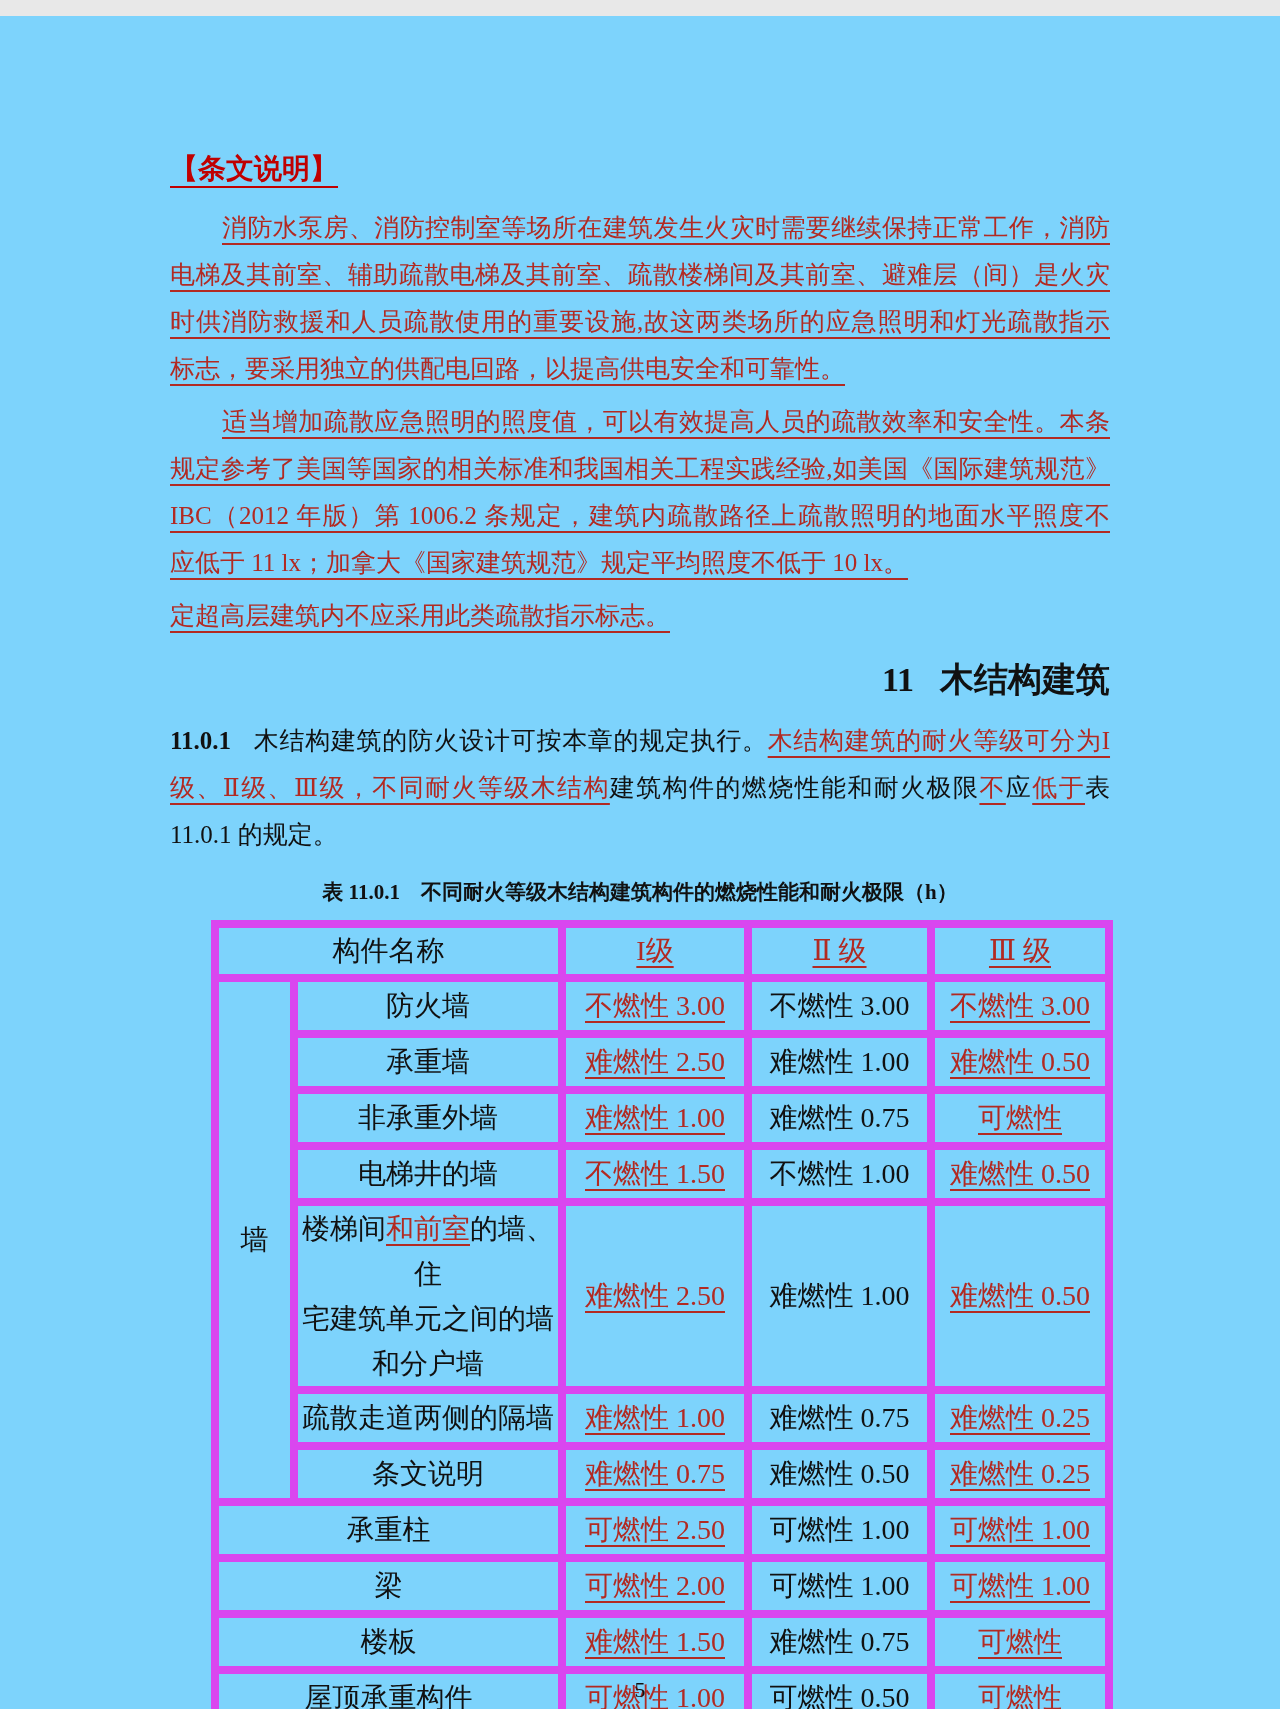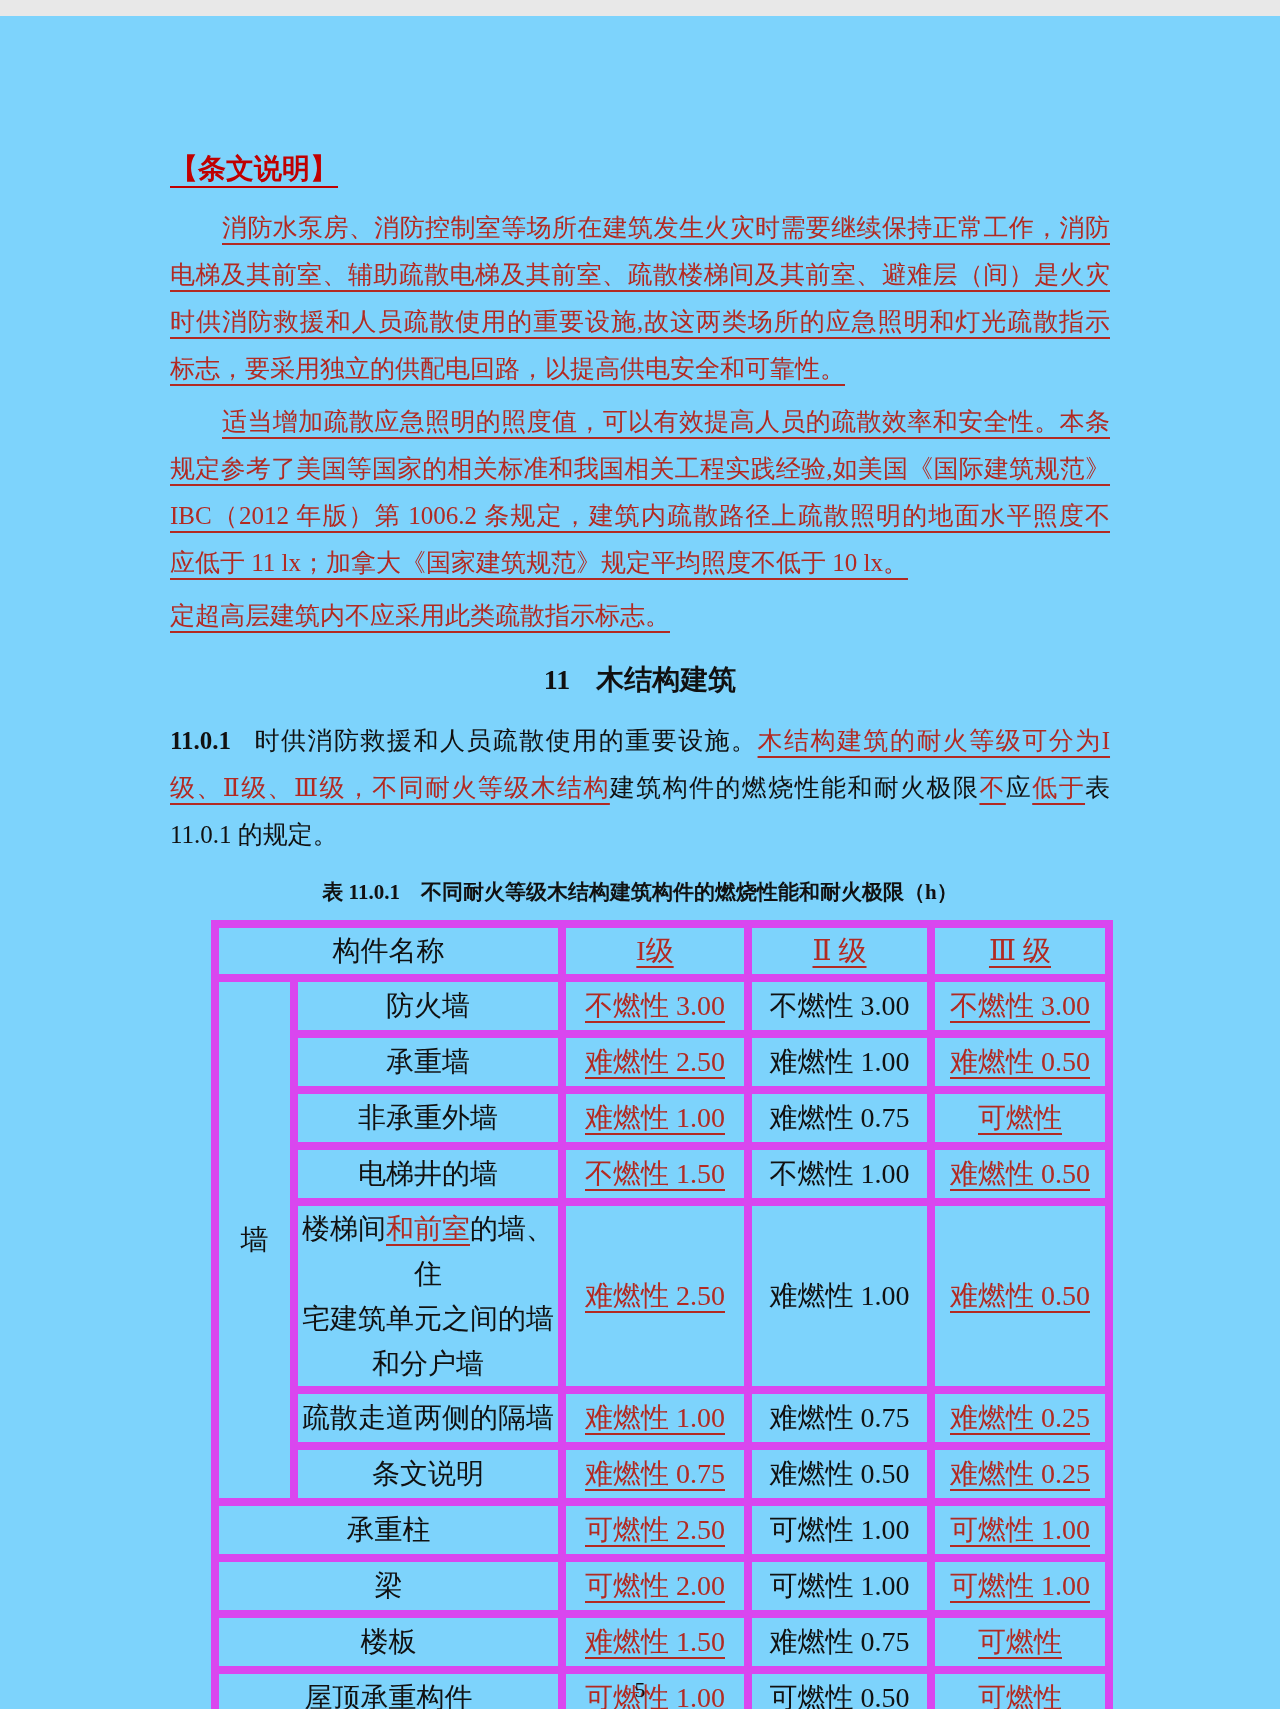--- a/index.html
+++ b/index.html
@@ -38,22 +38,22 @@
   .indent { padding-left:52px; }
   .ru {
     color:#b22a22;
     text-decoration:underline;
     text-decoration-color:#b22a22;
     text-decoration-thickness:2px;
     text-underline-offset:7px;
   }
   .blk { color:#111111; text-decoration:none; }
   .chapter-heading {
-    text-align:center;
-    font-size:28px;
+    text-align:right;
+    font-size:34px;
     font-weight:bold;
     color:#111;
     margin:16px 0 12px 0;
     line-height:50px;
   }
   .chapter-heading .gap { display:inline-block; width:26px; }
   .clause-no { font-weight:bold; }
   .clause-sp { display:inline-block; width:22px; }
   .table-title {
     text-align:center;
@@ -115,21 +115,21 @@
 
     <div class="para">
       <div class="jline ru last">定超高层建筑内不应采用此类疏散指示标志。</div>
     </div>
 
     <div class="chapter-heading">
       <span>11</span><span class="gap"></span><span>木结构建筑</span>
     </div>
 
     <div class="para">
-      <div class="jline"><span class="clause-no blk">11.0.1</span><span class="clause-sp"></span><span class="blk">时供消防救援和人员疏散使用的重要设施。</span><span class="ru">木结构建筑的耐火等级可分为I</span></div>
+      <div class="jline"><span class="clause-no blk">11.0.1</span><span class="clause-sp"></span><span class="blk">木结构建筑的防火设计可按本章的规定执行。</span><span class="ru">木结构建筑的耐火等级可分为I</span></div>
       <div class="jline"><span class="ru">级、Ⅱ级、Ⅲ级，不同耐火等级木结构</span><span class="blk">建筑构件的燃烧性能和耐火极限</span><span class="ru">不</span><span class="blk">应</span><span class="ru">低于</span><span class="blk">表</span></div>
       <div class="jline last">11.0.1 的规定。</div>
     </div>
 
     <div class="table-title">表 11.0.1　不同耐火等级木结构建筑构件的燃烧性能和耐火极限（h）</div>
 
     <table class="fire">
       <colgroup>
         <col style="width:79px">
           <col style="width:268px">

